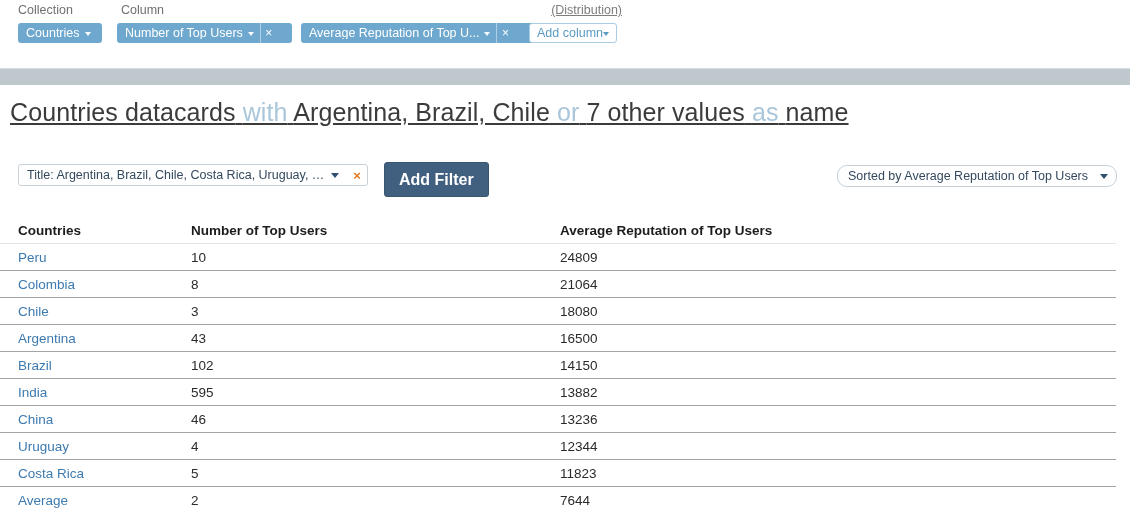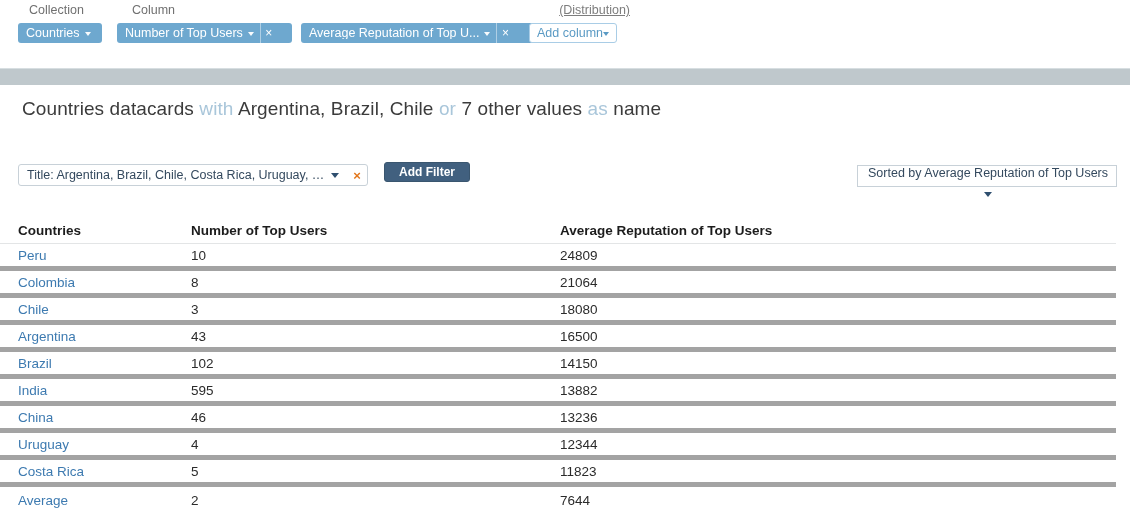--- a/index.html
+++ b/index.html
@@ -20,23 +20,22 @@
   .topbar {
     position: relative;
     height: 68px;
     background: #ffffff;
     box-sizing: border-box;
   }
   .tb-labels {
     position: absolute;
     top: 3px;
     left: 0;
-    right: 0;
+    right: 8px;
     height: 16px;
-    margin-left: 11px;
   }
   .tb-label {
     position: absolute;
     font-size: 12.5px;
     color: #707070;
     font-weight: 400;
     white-space: nowrap;
   }
   .tb-label.collection { left: 18px; }
   .tb-label.column { left: 121px; }
@@ -148,26 +147,27 @@
     height: 17px;
     background: #bfc8cc;
     border-top: 1px solid #d7dee1;
     box-sizing: border-box;
   }
 
   
   .headline {
     position: absolute;
     top: 98px;
-    left: 22px;
-    font-size: 19px;
+    left: 10px;
+    font-size: 25px;
     font-weight: 400;
     color: #3b3b3b;
     letter-spacing: 0.1px;
     white-space: nowrap;
+    text-decoration: underline;
   }
   .headline .conn { color: #a9c6da; }
 
   
   .filterbar {
     position: absolute;
     top: 164px;
     left: 0;
     width: 1130px;
     height: 24px;
@@ -212,50 +212,49 @@
     font-weight: 700;
     line-height: 1;
     flex: 0 0 auto;
     cursor: pointer;
   }
 
   .btn-addfilter {
     position: absolute;
     left: 384px;
     top: -2px;
-    height: 20px;
+    height: 35px;
     background: #41607f;
     border: 1px solid #3a566f;
     border-radius: 3px;
     color: #ffffff;
-    font-size: 12px;
+    font-size: 16px;
     font-weight: 700;
     display: flex;
     align-items: center;
     justify-content: center;
     padding: 0 14px;
     box-sizing: border-box;
     cursor: pointer;
   }
 
   .sortbox {
     position: absolute;
     right: 13px;
     top: 1px;
     height: 22px;
     background: #ffffff;
     border: 1px solid #c8d1d8;
-    border-radius: 0;
+    border-radius: 10px;
     display: flex;
     align-items: center;
     padding: 0 8px 0 10px;
     box-sizing: border-box;
     gap: 12px;
     cursor: pointer;
-    flex-direction: column;
   }
   .sortbox .stext {
     font-size: 12.5px;
     color: #34495e;
     white-space: nowrap;
   }
   .chev-sort {
     display: inline-block;
     width: 0; height: 0;
     border-left: 4px solid transparent;
@@ -268,21 +267,21 @@
     position: absolute;
     top: 218px;
     left: 0;
     width: 1130px;
   }
   .trow {
     position: relative;
     height: 27px;
     width: 1116px;
     margin-left: 0;
-    border-bottom: 5px solid #a3a3a3;
+    border-bottom: 1px solid #a3a3a3;
     box-sizing: border-box;
   }
   .trow.head {
     height: 26px;
     border-bottom: 1px solid #e3e5e6;
   }
   .trow.last { border-bottom: none; }
   .cell {
     position: absolute;
     top: 0;

